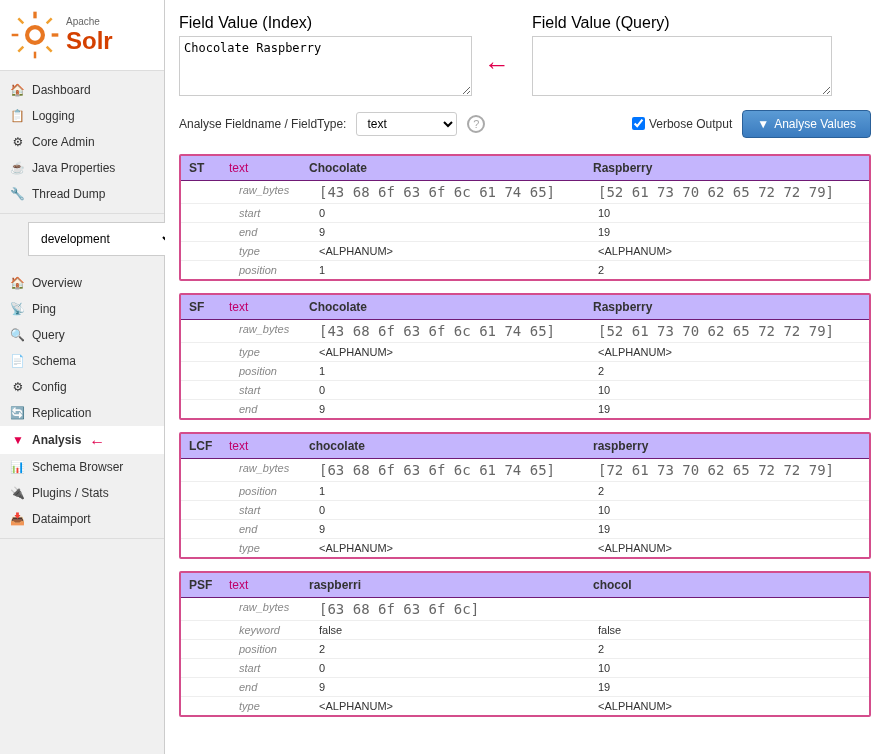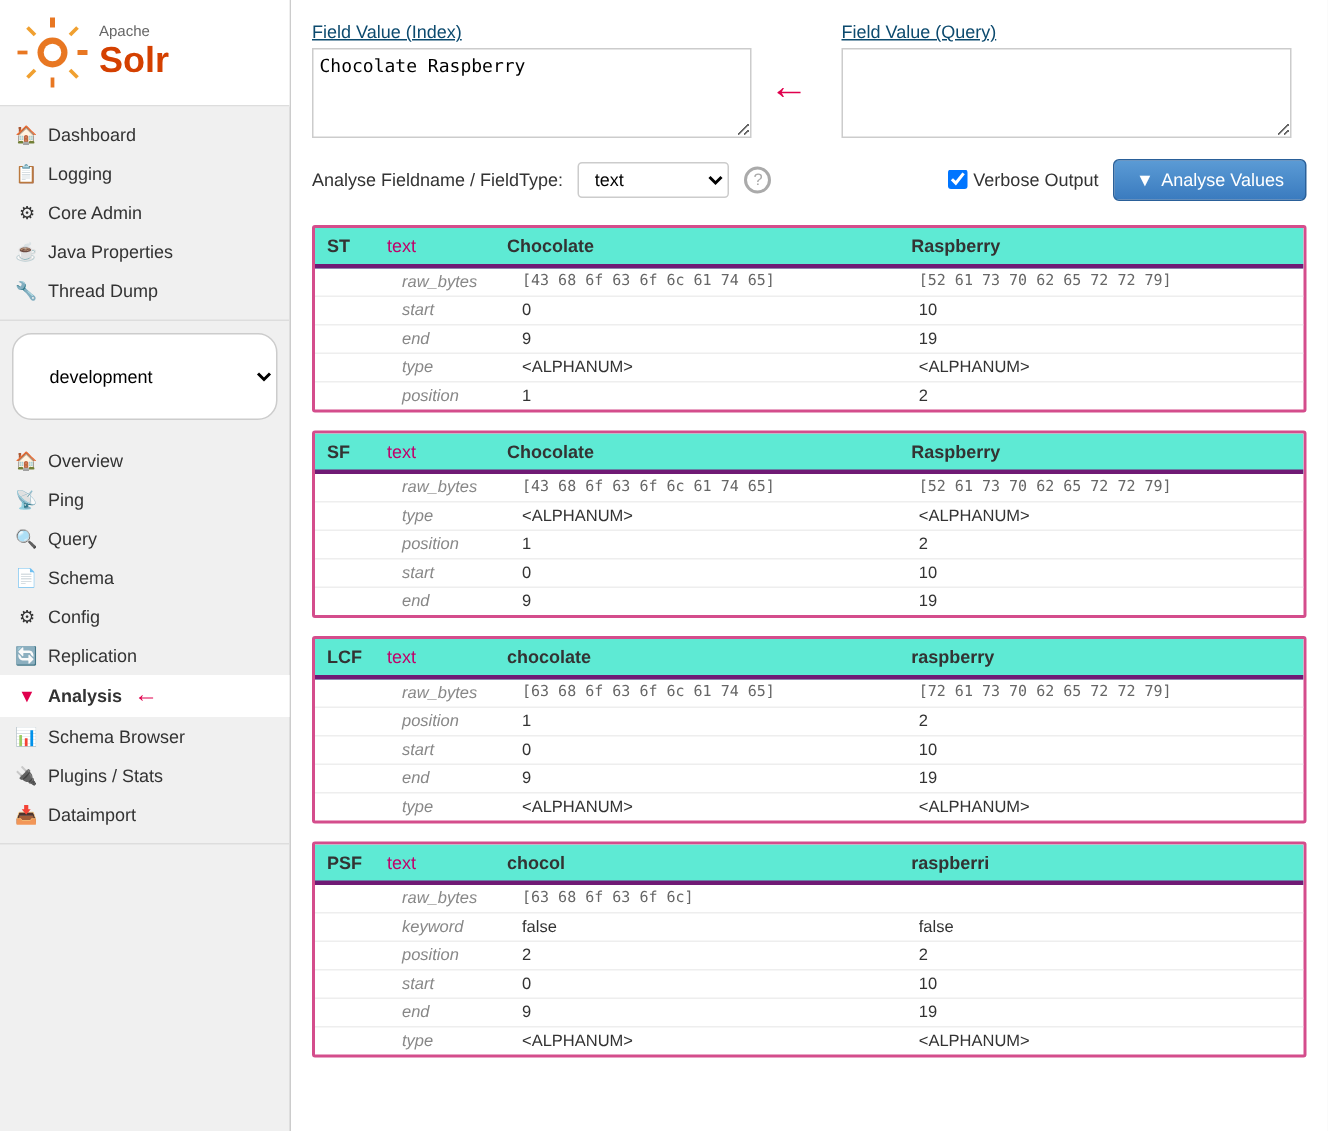--- a/index.html
+++ b/index.html
@@ -1,20 +1,20 @@
 <!DOCTYPE html>
 <html><head>
   <meta charset="utf-8">
   <style>
     * { box-sizing: border-box; margin: 0; padding: 0; }
     body { font-family: Arial, Helvetica, sans-serif; font-size: 12px; background: #f5f5f5; display: flex; height: 754px; overflow: hidden; }
 
     
     #sidebar {
-      width: 194px;
+      width: 165px;
       background: #f0f0f0;
       border-right: 1px solid #ccc;
       display: flex;
       flex-direction: column;
       flex-shrink: 0;
     }
     .logo-area {
       background: #fff;
       padding: 10px;
       border-bottom: 1px solid #ddd;
@@ -39,25 +39,26 @@
     }
     .nav-item.active { background: #fff; font-weight: bold; }
 
     .nav-icon { width: 16px; height: 16px; display: inline-flex; align-items: center; justify-content: center; flex-shrink: 0; }
 
     .core-selector {
       margin: 8px;
     }
     .core-selector select {
       width: 100%;
-      padding: 20px;
+      padding: 8px;
       border: 1px solid #ccc;
-      border-radius: 13px;
+      border-radius: 0;
       background: #fff;
       font-size: 12px;
+      margin-left: 20px;
     }
 
     
     #main {
       flex: 1;
       overflow-y: auto;
       padding: 14px;
       background: #fff;
     }
 
@@ -65,24 +66,23 @@
       display: flex;
       gap: 20px;
       margin-bottom: 14px;
     }
     .field-group {
       display: flex;
       flex-direction: column;
       gap: 4px;
     }
     .field-label {
-      font-size: 12px;
-      color: #0c4a6e;
+      font-size: 16px;
+      color: #000000;
       font-weight: normal;
-      text-decoration: underline;
     }
     .field-group textarea {
       width: 320px;
       height: 60px;
       border: 1px solid #ccc;
       padding: 4px;
       font-size: 12px;
       resize: vertical;
     }
     .field-group-query textarea {
@@ -129,22 +129,22 @@
     
     .analysis-block {
       border: 2px solid #d44d8c;
       border-radius: 2px;
       margin-bottom: 12px;
       overflow: hidden;
     }
     .analysis-header-row {
       display: grid;
       grid-template-columns: 40px 80px 1fr 1fr;
-      background: #5eead4;
-      border-bottom: 3px solid #701a75;
+      background: #c4b5fd;
+      border-bottom: 1px solid #701a75;
     }
     .analysis-header-row .cell {
       padding: 5px 8px;
       font-weight: bold;
       font-size: 12px;
       color: #333;
     }
     .analysis-data-row {
       display: grid;
       grid-template-columns: 40px 80px 1fr 1fr;
@@ -152,21 +152,21 @@
       padding-left: 10px;
     }
     .analysis-data-row:last-child { border-bottom: none; }
     .cell {
       padding: 3px 8px;
       font-size: 11px;
       color: #555;
     }
     .cell.type-label { color: #888; font-style: italic; }
     .cell.value { color: #333; }
-    .cell.bytes { color: #666; font-family: monospace; font-size: 10px; }
+    .cell.bytes { color: #666; font-family: monospace; font-size: 14px; }
     .cell.header-type { font-weight: bold; font-size: 12px; color: #333; }
 
     
     .cell.pink-header { color: #c0006a; font-weight: normal; }
 
     
     .sidebar-arrow {
       color: #e0004d;
       font-size: 16px;
       margin-left: 2px;
@@ -421,22 +421,22 @@
           <div class="cell"></div>
           <div class="cell type-label">type</div>
           <div class="cell value">&lt;ALPHANUM&gt;</div>
           <div class="cell value">&lt;ALPHANUM&gt;</div>
         </div>
       </div>
       <div class="analysis-block">
         <div class="analysis-header-row">
           <div class="cell header-type">PSF</div>
           <div class="cell pink-header">text</div>
+          <div class="cell value">raspberri</div>
           <div class="cell value">chocol</div>
-          <div class="cell value">raspberri</div>
         </div>
         <div class="analysis-data-row">
           <div class="cell"></div>
           <div class="cell type-label">raw_bytes</div>
           <div class="cell bytes">[63 68 6f 63 6f 6c]</div>
         </div>
         <div class="analysis-data-row">
           <div class="cell"></div>
           <div class="cell type-label">keyword</div>
           <div class="cell value">false</div>

